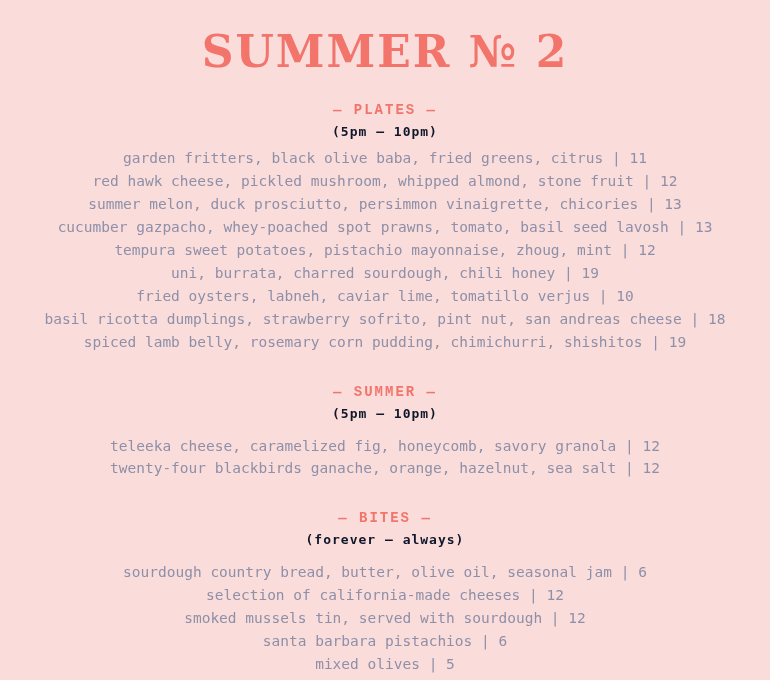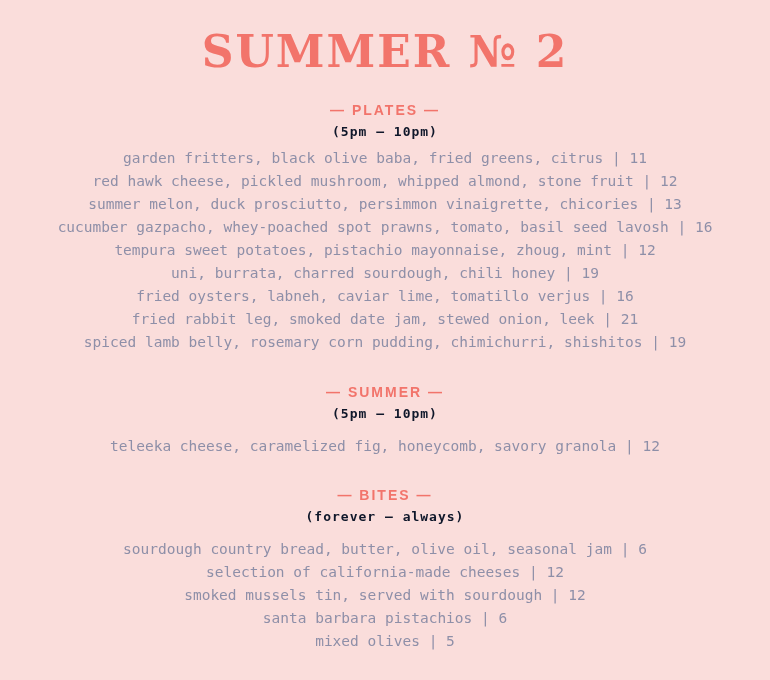--- a/index.html
+++ b/index.html
@@ -29,21 +29,21 @@
     letter-spacing: 2px;
     margin: 10px 0 0 0;
     line-height: 1.1;
   }
   .section {
     margin-top: 26px;
   }
   .section-head {
     text-align: center;
     color: #f2746b;
-    font-family: Liberation Sans, sans-serif;
+    font-family: Liberation Mono, monospace;
     font-weight: bold;
     font-size: 14px;
     letter-spacing: 2px;
   }
   .section-sub {
     text-align: center;
     color: #0f172a;
     font-family: "DejaVu Sans Mono", monospace;
     font-weight: bold;
     font-size: 13px;
@@ -75,34 +75,35 @@
 
   <h1 class="title">SUMMER № 2</h1>
 
   <div class="section sec-plates">
     <div class="section-head">— PLATES —</div>
     <div class="section-sub">(5pm — 10pm)</div>
     <div class="items">
       <div class="item">garden fritters, black olive baba, fried greens, citrus | 11</div>
       <div class="item">red hawk cheese, pickled mushroom, whipped almond, stone fruit | 12</div>
       <div class="item">summer melon, duck prosciutto, persimmon vinaigrette, chicories | 13</div>
-      <div class="item">cucumber gazpacho, whey-poached spot prawns, tomato, basil seed lavosh | 16</div>
+      <div class="item">cucumber gazpacho, whey-poached spot prawns, tomato, basil seed lavosh | 13</div>
       <div class="item">tempura sweet potatoes, pistachio mayonnaise, zhoug, mint | 12</div>
       <div class="item">uni, burrata, charred sourdough, chili honey | 19</div>
-      <div class="item">fried oysters, labneh, caviar lime, tomatillo verjus | 16</div>
-      <div class="item">fried rabbit leg, smoked date jam, stewed onion, leek | 21</div>
+      <div class="item">fried oysters, labneh, caviar lime, tomatillo verjus | 10</div>
+      <div class="item">basil ricotta dumplings, strawberry sofrito, pint nut, san andreas cheese | 18</div>
       <div class="item">spiced lamb belly, rosemary corn pudding, chimichurri, shishitos | 19</div>
     </div>
   </div>
 
   <div class="section sec-sweets">
     <div class="section-head">— SUMMER —</div>
     <div class="section-sub">(5pm — 10pm)</div>
     <div class="items">
       <div class="item">teleeka cheese, caramelized fig, honeycomb, savory granola | 12</div>
+      <div class="item">twenty-four blackbirds ganache, orange, hazelnut, sea salt | 12</div>
     </div>
   </div>
 
   <div class="section sec-bites">
     <div class="section-head">— BITES —</div>
     <div class="section-sub">(forever — always)</div>
     <div class="items">
       <div class="item">sourdough country bread, butter, olive oil, seasonal jam | 6</div>
       <div class="item">selection of california-made cheeses | 12</div>
       <div class="item">smoked mussels tin, served with sourdough | 12</div>

